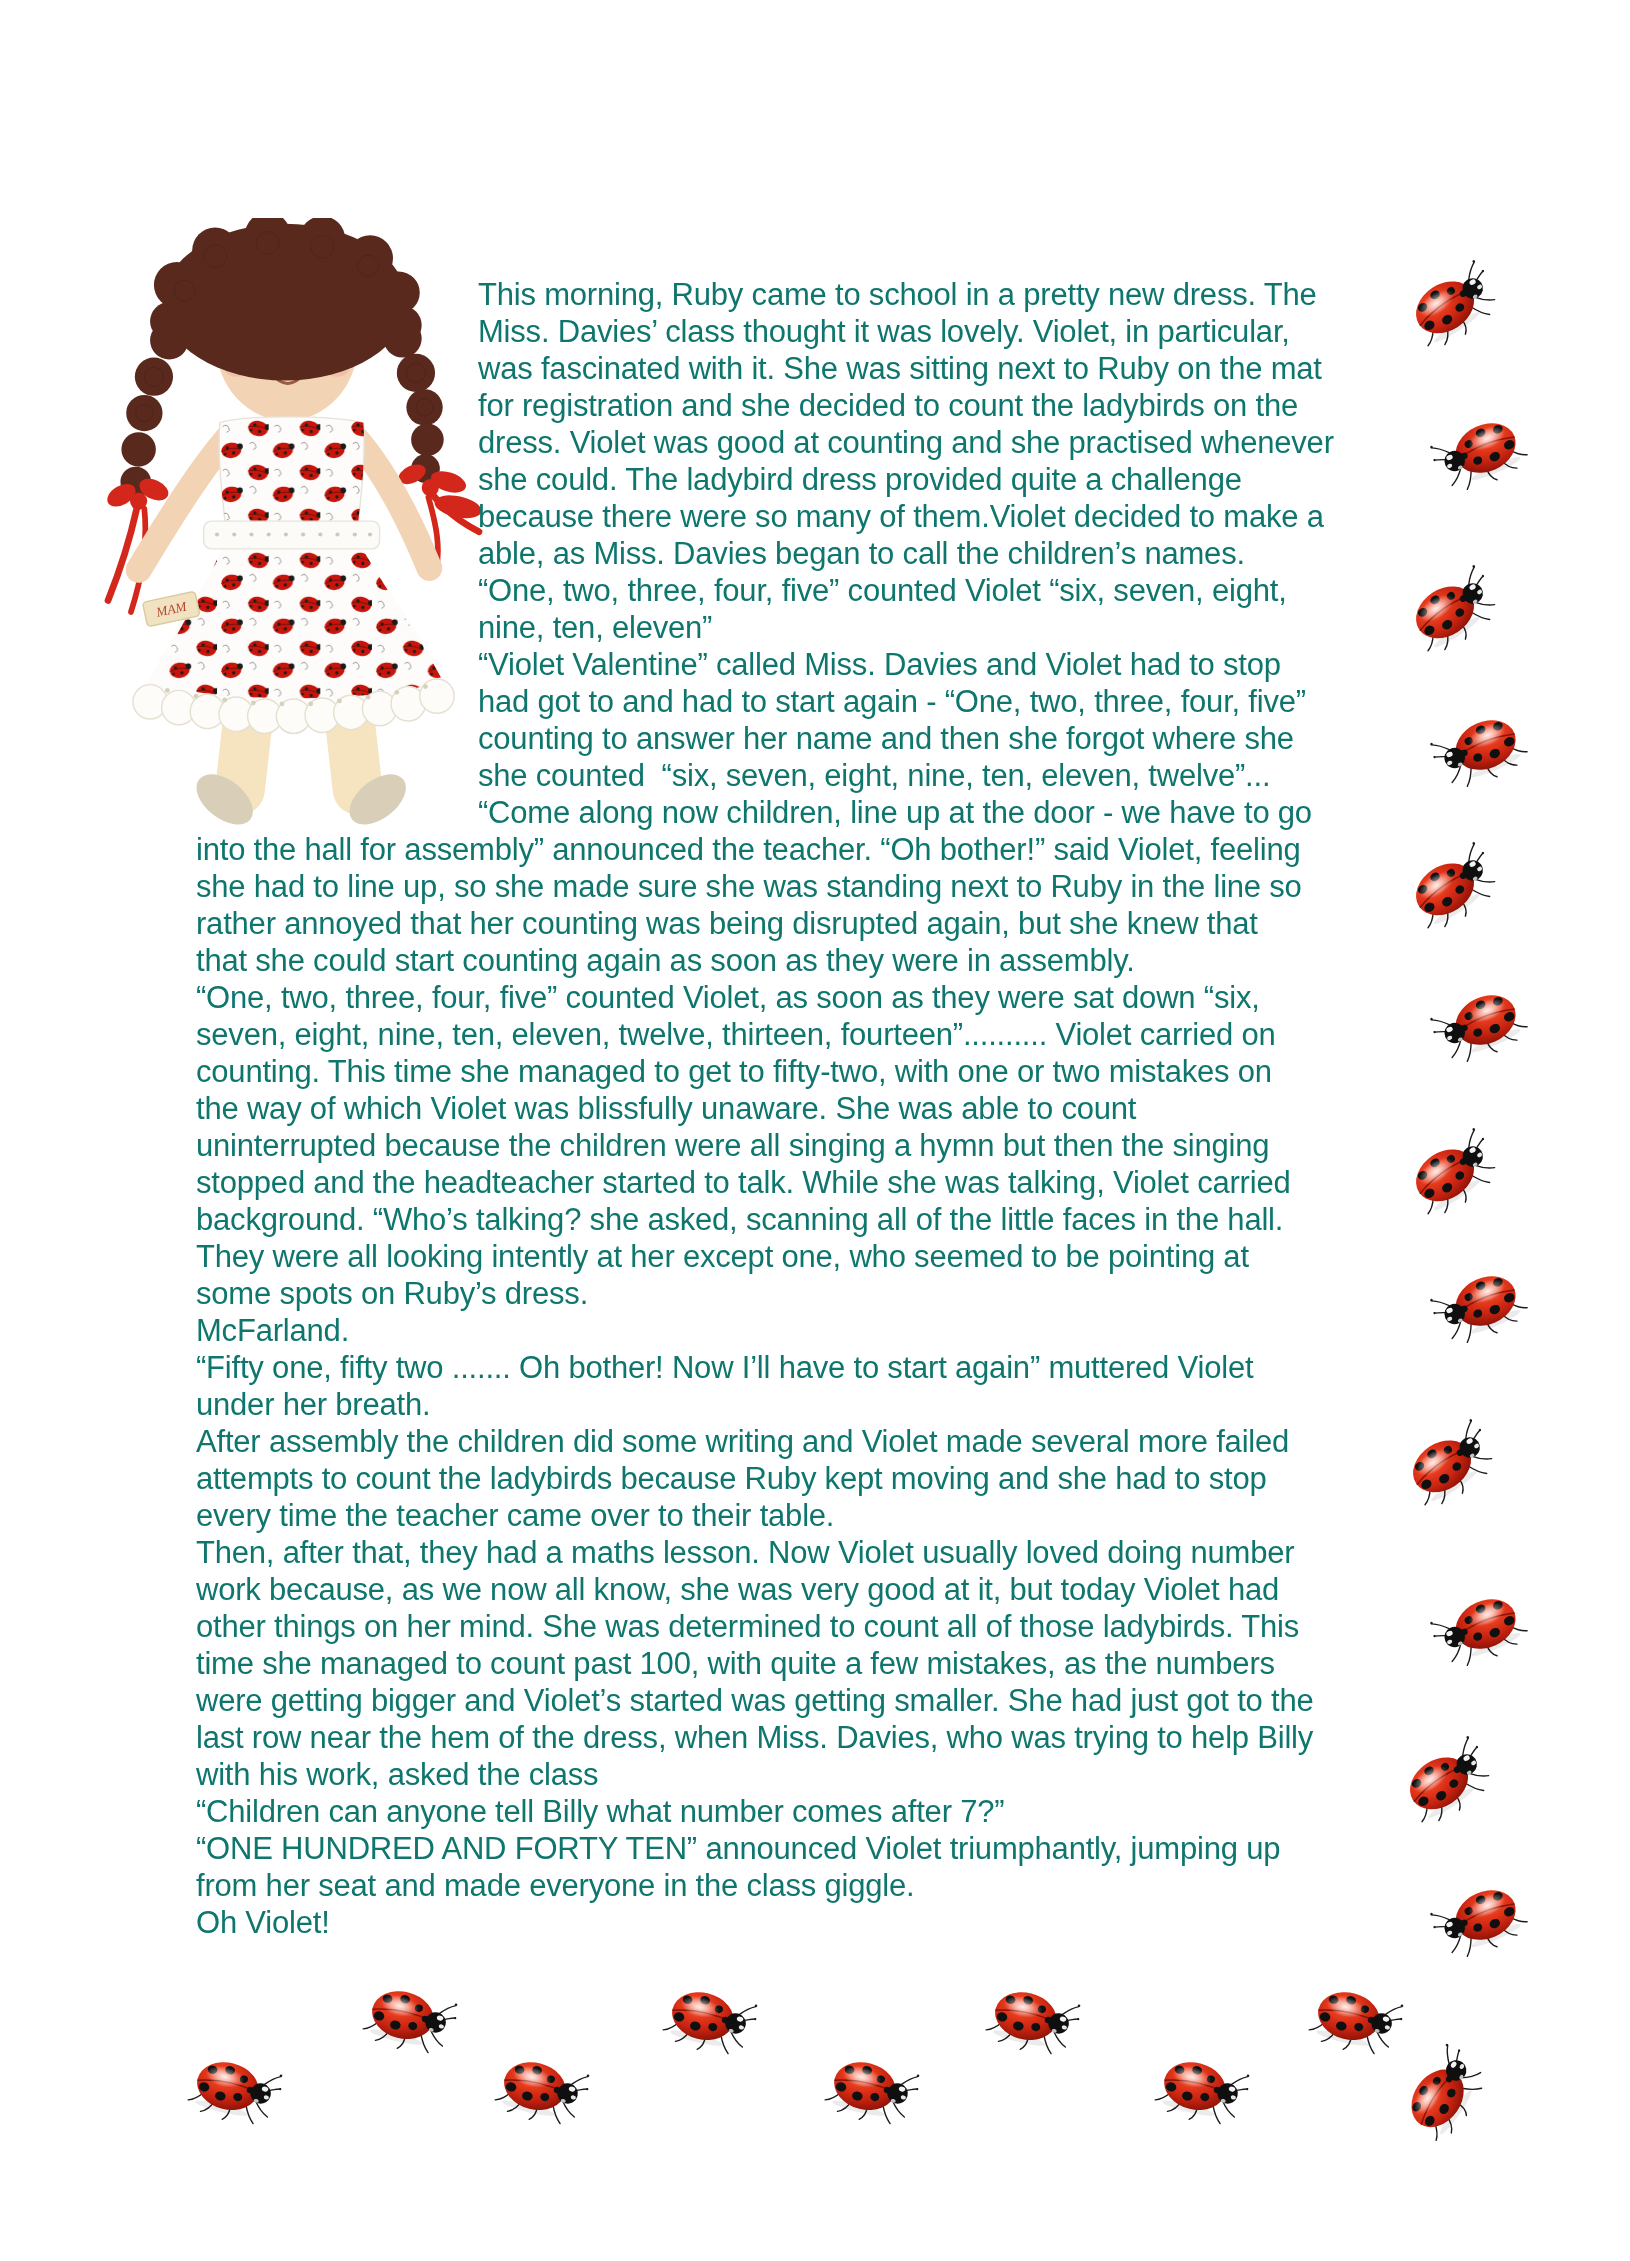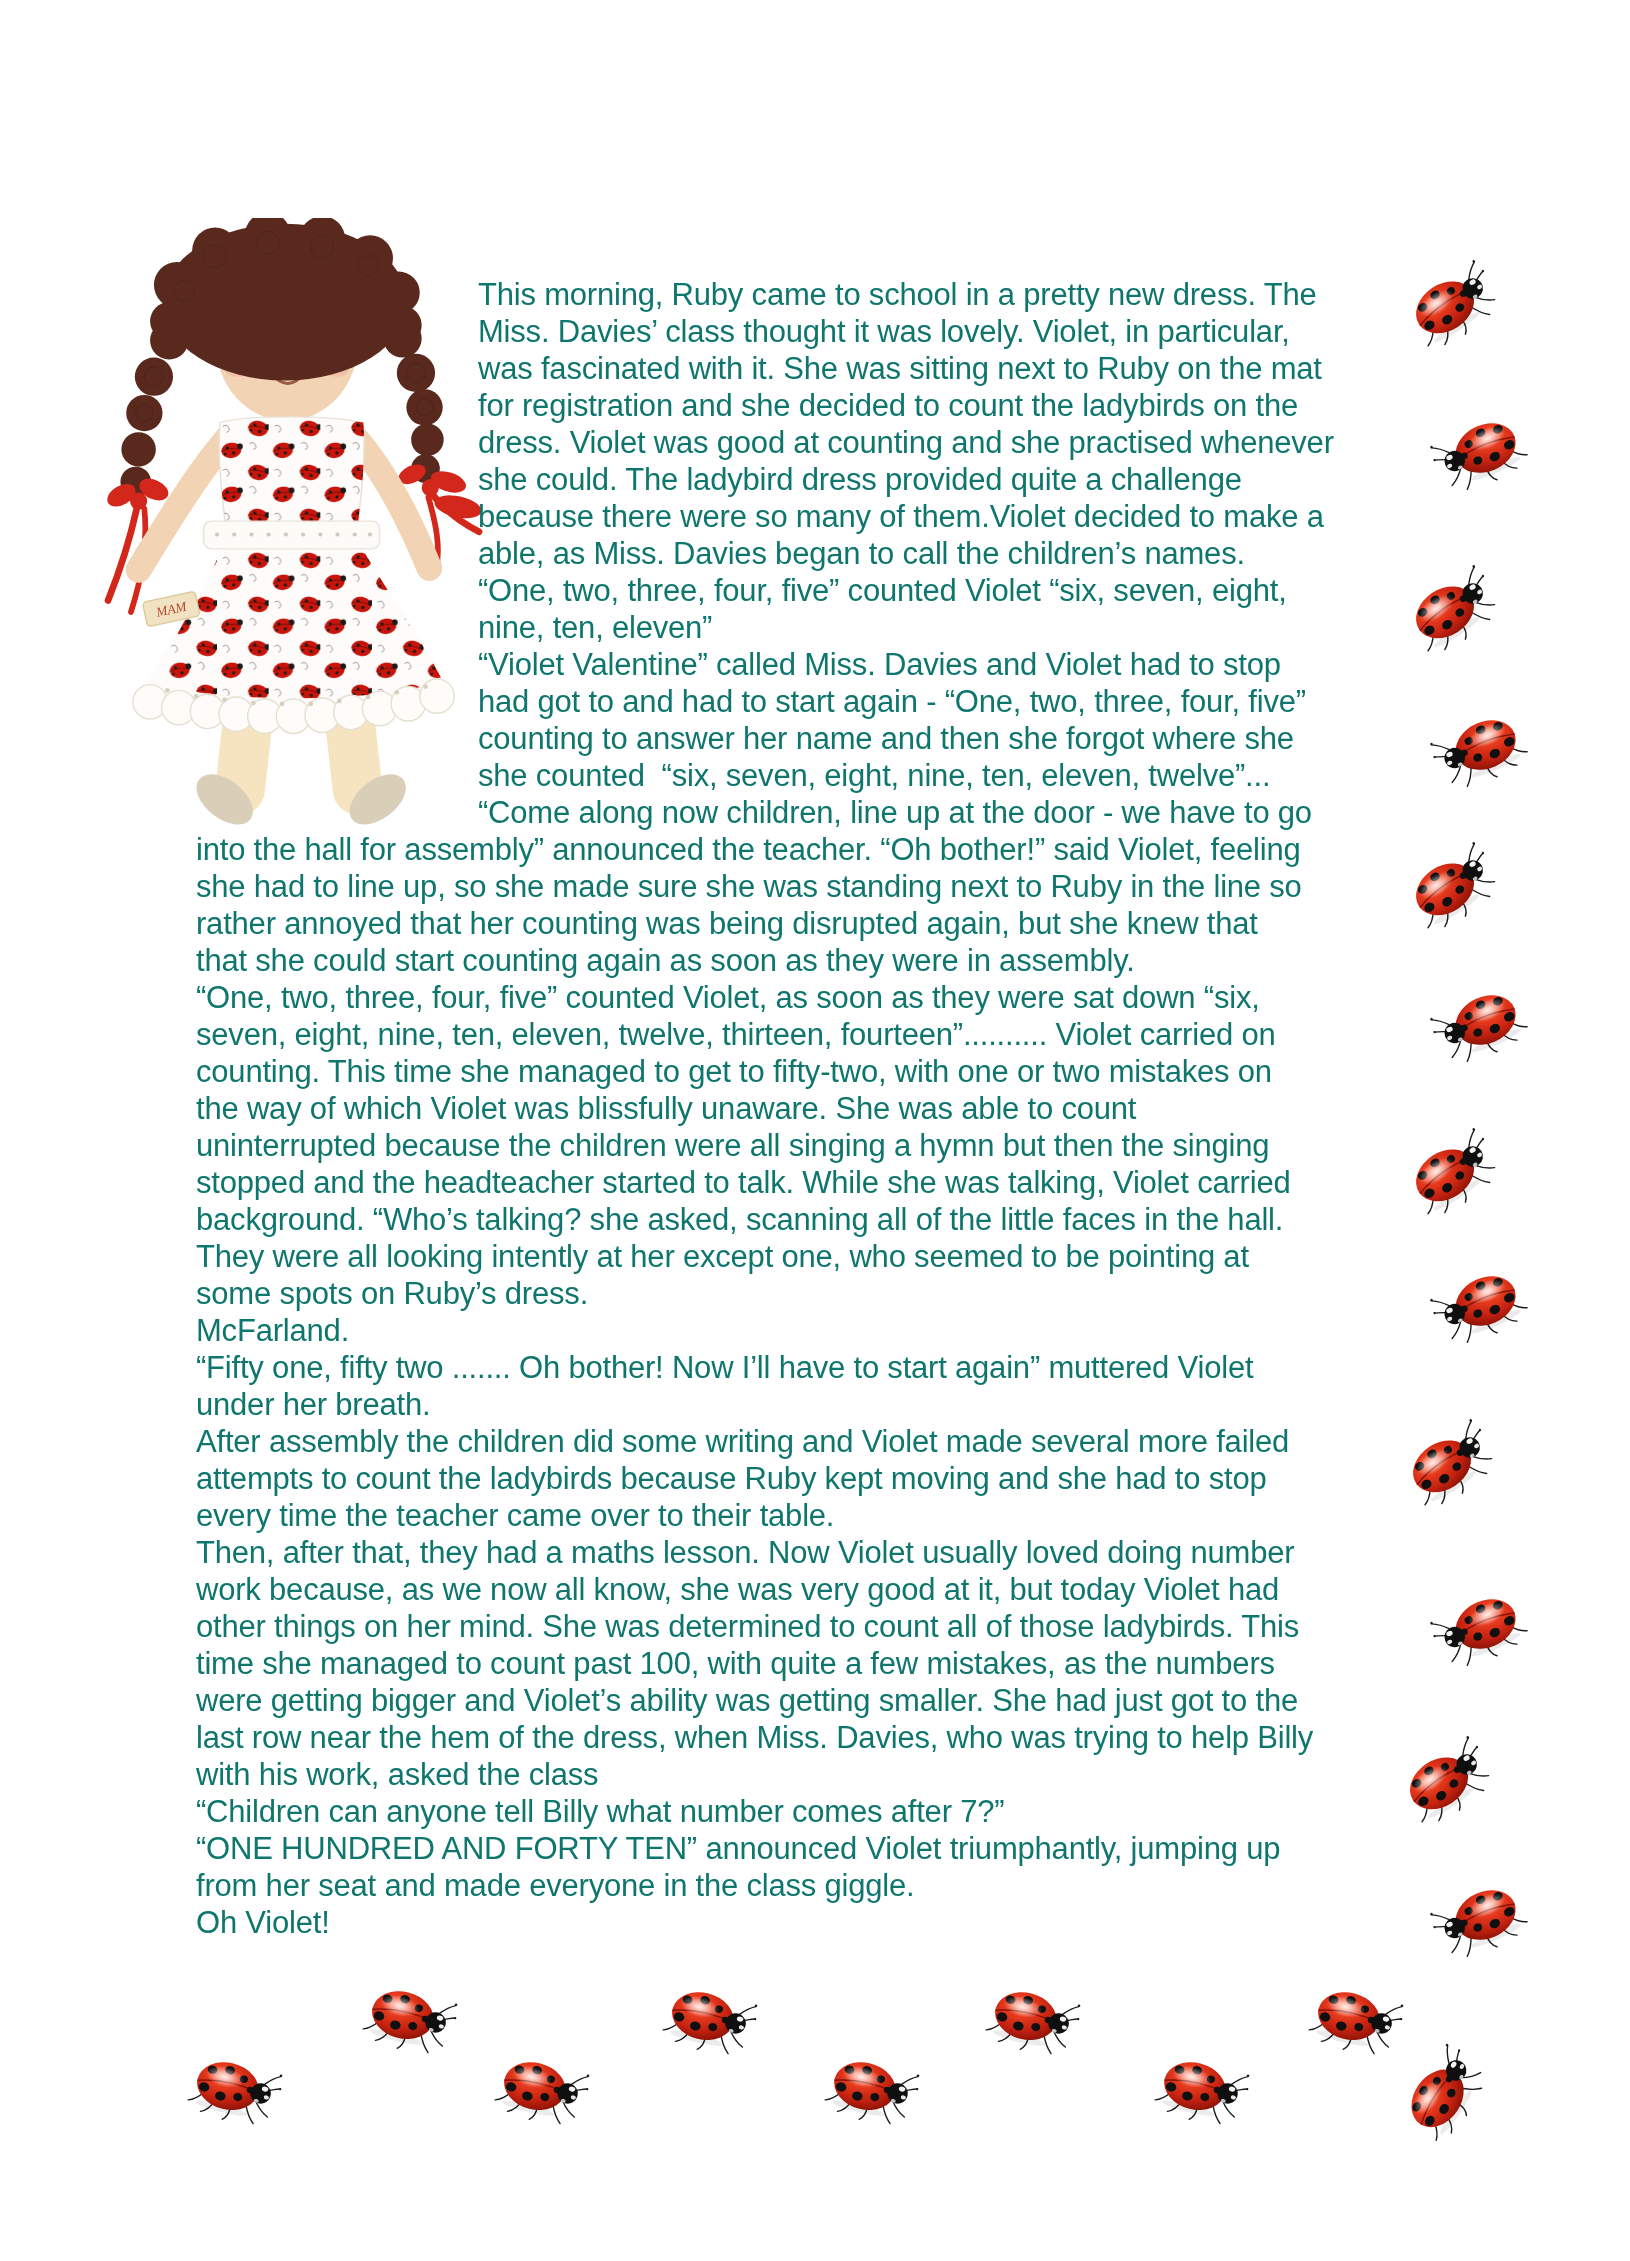--- a/index.html
+++ b/index.html
@@ -275,21 +275,21 @@
         <div class="line">McFarland.</div>
         <div class="line">“Fifty one, fifty two ....... Oh bother! Now I’ll have to start again” muttered Violet</div>
         <div class="line">under her breath.</div>
         <div class="line">After assembly the children did some writing and Violet made several more failed</div>
         <div class="line">attempts to count the ladybirds because Ruby kept moving and she had to stop</div>
         <div class="line">every time the teacher came over to their table.</div>
         <div class="line">Then, after that, they had a maths lesson. Now Violet usually loved doing number</div>
         <div class="line">work because, as we now all know, she was very good at it, but today Violet had</div>
         <div class="line">other things on her mind. She was determined to count all of those ladybirds. This</div>
         <div class="line">time she managed to count past 100, with quite a few mistakes, as the numbers</div>
-        <div class="line">were getting bigger and Violet’s ability was getting smaller. She had just got to the</div>
+        <div class="line">were getting bigger and Violet’s started was getting smaller. She had just got to the</div>
         <div class="line">last row near the hem of the dress, when Miss. Davies, who was trying to help Billy</div>
         <div class="line">with his work, asked the class</div>
         <div class="line">“Children can anyone tell Billy what number comes after 7?”</div>
         <div class="line">“ONE HUNDRED AND FORTY TEN” announced Violet triumphantly, jumping up</div>
         <div class="line">from her seat and made everyone in the class giggle.</div>
         <div class="line">Oh Violet!</div>
       </div>
   </div>
 
   <div id="ladybirds-layer">

